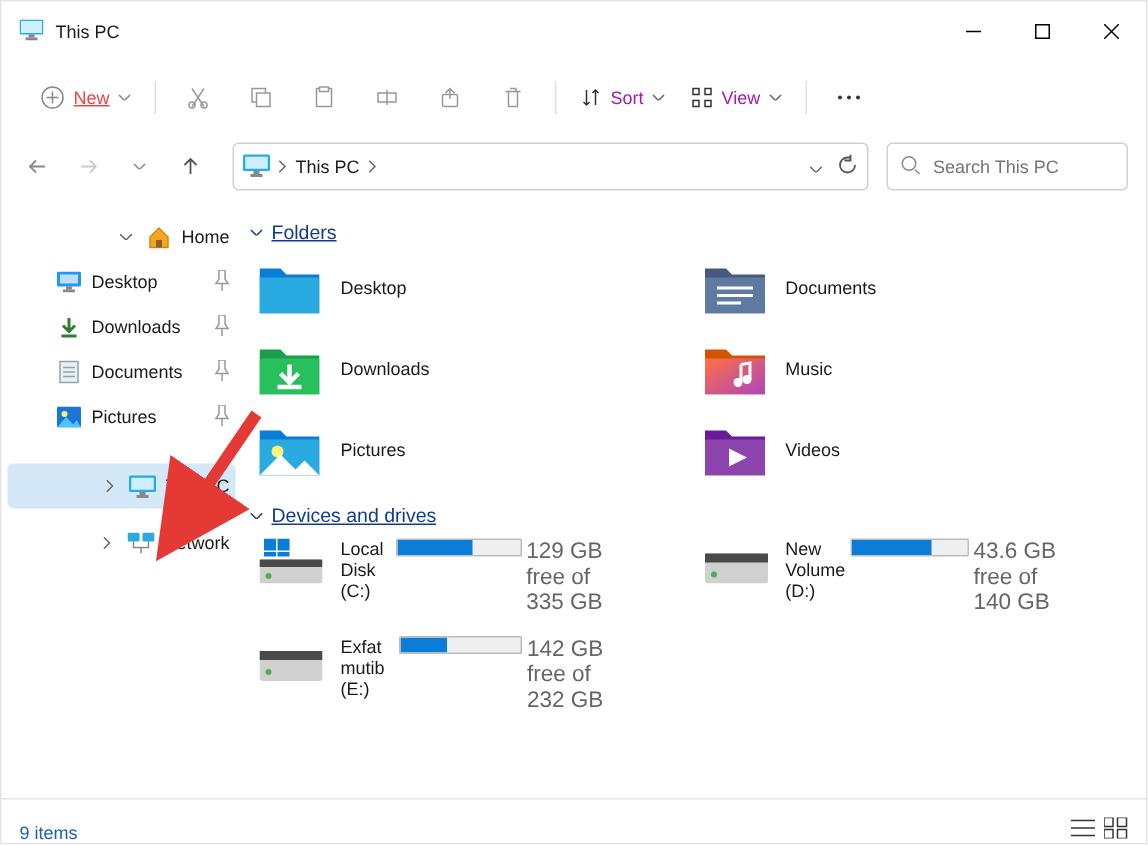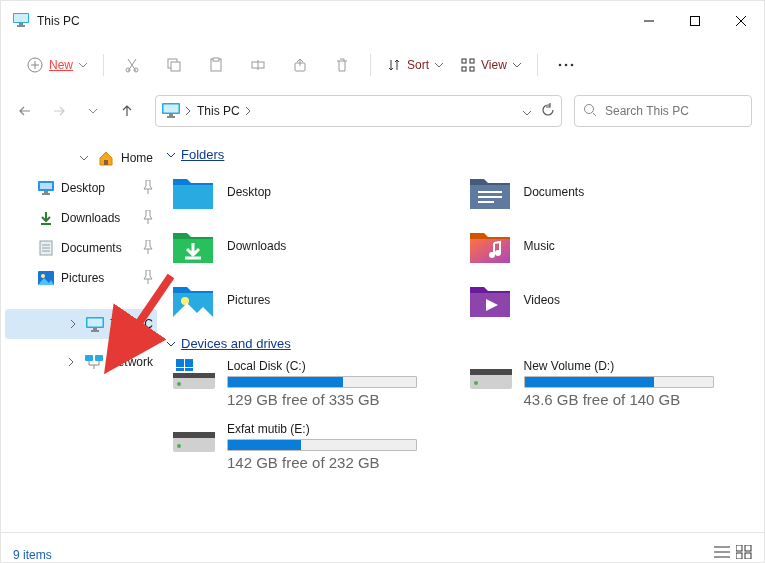--- a/index.html
+++ b/index.html
@@ -7,45 +7,45 @@
   .titlebar { height: 40px; display: flex; align-items: center; justify-content: space-between; padding-left: 12px; }
   .titlebar-left { display: flex; align-items: center; gap: 8px; }
   .titlebar-title { font-size: 12px; }
   .win-controls { display: flex; }
   .win-btn { width: 46px; height: 40px; display: flex; align-items: center; justify-content: center; }
   .toolbar { height: 48px; display: flex; align-items: center; padding: 0 12px; gap: 0; }
   .tool-group { display: flex; align-items: center; gap: 6px; padding: 0 8px; }
   .tool-sep { width: 1px; height: 22px; background: #e0e0e0; margin: 0 2px; }
   .new-btn { display: flex; align-items: center; gap: 6px; color: #ef4444; padding: 4px 6px; border-radius: 4px; text-decoration: underline; }
   .icon-btn { width: 36px; height: 32px; display: flex; align-items: center; justify-content: center; border-radius: 4px; color: #666; }
-  .sort-btn, .view-btn { display: flex; align-items: center; gap: 6px; color: #7f1d1d; padding: 4px 6px; }
+  .sort-btn, .view-btn { display: flex; align-items: center; gap: 6px; color: #a21caf; padding: 4px 6px; }
   .addr-row { height: 44px; display: flex; align-items: center; padding: 0 12px 0 8px; gap: 12px; }
   .nav-btns { display: flex; align-items: center; gap: 2px; }
   .nav-btn { width: 32px; height: 32px; display: flex; align-items: center; justify-content: center; color: #888; }
   .addr-bar { flex: 1; height: 32px; border: 1px solid #d0d0d0; border-radius: 4px; display: flex; align-items: center; padding: 0 6px; gap: 6px; }
   .addr-crumb { display: flex; align-items: center; gap: 4px; }
   .addr-right { margin-left: auto; display: flex; align-items: center; gap: 10px; color: #666; }
-  .search-bar { width: 178px; height: 32px; border: 1px solid #d0d0d0; border-radius: 4px; display: flex; align-items: center; padding: 0 8px; color: #888; gap: 8px; }
+  .search-bar { width: 161px; height: 32px; border: 1px solid #d0d0d0; border-radius: 4px; display: flex; align-items: center; padding: 0 8px; color: #888; gap: 8px; }
   .search-bar input { border: none; outline: none; width: 100%; font-size: 12px; color: #333; }
   .body-area { flex: 1; display: flex; min-height: 0; }
   .sidebar { width: 160px; padding: 10px 4px 4px 4px; }
   .side-item { display: flex; align-items: center; height: 30px; padding: 0 4px 0 6px; gap: 6px; border-radius: 4px; position: relative; justify-content: flex-end; }
   .side-item.selected { background: #d4e8f7; } .side-item .indent1 { width: 20px; }
   .side-item .chev { width: 14px; display: flex; justify-content: center; color: #666; }
   .side-item .icon { width: 18px; display: flex; justify-content: center; }
   .side-item .pin { margin-left: auto; color: #888; }
   .content { flex: 1; padding: 8px 14px 0 6px; overflow: auto; position: relative; }
   .section-head { display: flex; align-items: center; gap: 6px; color: #103a8e; font-size: 13px; margin: 6px 0 8px 0; text-decoration: underline; }
   .folder-grid { display: grid; grid-template-columns: 1fr 1fr; gap: 10px 10px; margin-bottom: 14px; }
   .folder-item { display: flex; align-items: center; gap: 14px; padding: 4px 0 4px 6px; }
   .folder-icon { width: 40px; height: 36px; display: flex; align-items: center; justify-content: center; }
   .drive-grid { display: grid; grid-template-columns: 1fr 1fr; gap: 14px 10px; }
   .drive-item { display: flex; align-items: flex-start; gap: 12px; padding: 0 0 0 6px; }
   .drive-icon { width: 42px; height: 30px; }
-  .drive-info { display: flex; flex-direction: column; gap: 3px; width: 190px; }
+  .drive-info { display: flex; gap: 3px; width: 190px; }
   .drive-bar { width: 190px; height: 12px; border: 1px solid #bcbcbc; background: #efefef; border-radius: 1px; overflow: hidden; }
   .drive-bar-fill { height: 100%; background: #0a7dd8; }
   .drive-free { color: #666; font-size: 15px; }
   .statusbar { height: 30px; border-top: 1px solid #e5e5e5; display: flex; align-items: flex-end; padding: 0 12px; justify-content: space-between; font-size: 12px; color: #1a5fb4; }
   .status-right { display: flex; gap: 6px; color: #333; }
   .arrow-annot { position: absolute; pointer-events: none; }
 </style>
 </head>
 <body>
 

